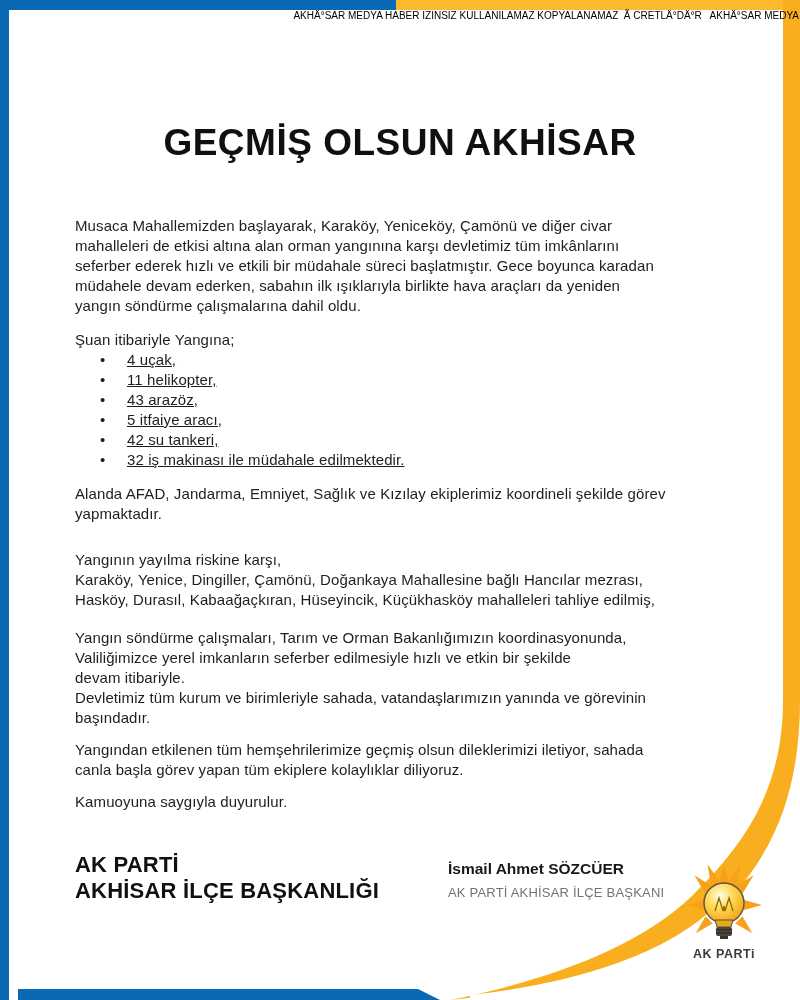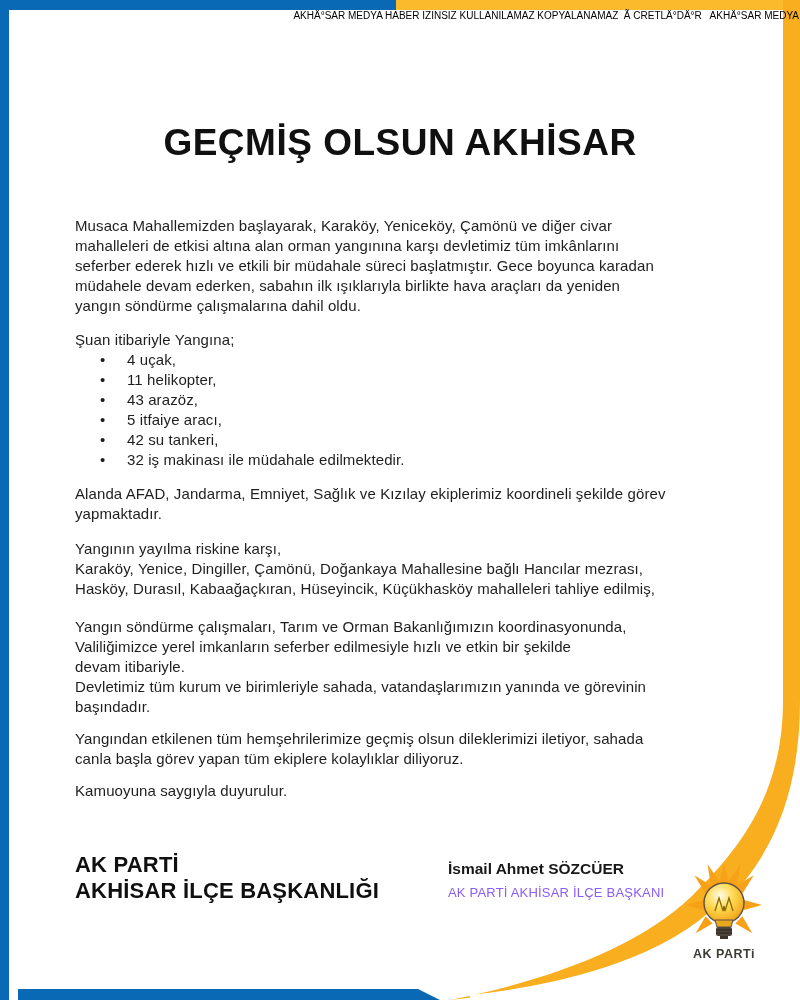--- a/index.html
+++ b/index.html
@@ -17,31 +17,31 @@
   .title {
     position:absolute; top:122px; left:0; width:800px; text-align:center;
     font-size:37px; font-weight:800; letter-spacing:.5px; color:#101010;
   }
   .content {
     position:absolute; top:216px; left:75px; width:655px;
     font-size:15px; line-height:20px; letter-spacing:.1px;
   }
   .para div { white-space:nowrap; }
   ul.status { margin:0; padding:0; list-style:none; }
-  ul.status li { position:relative; padding-left:52px; white-space:nowrap; }
+  ul.status li { position:relative; padding-left:52px; white-space:nowrap;text-decoration:underline; }
   ul.status li::before {
     content:"\2022"; position:absolute; left:25px; top:0; font-size:15px; color:#1e1e1e;
   }
   .footer-org {
     position:absolute; left:75px; top:852px; font-size:22px; font-weight:bold;
     line-height:26px; color:#101010; letter-spacing:.2px;
   }
   .footer-sign { position:absolute; left:448px; top:860px; }
   .sign-name { font-size:15.5px; font-weight:bold; color:#181818; }
-  .sign-title { margin-top:7px; font-size:13px; color:#8b5cf6; letter-spacing:.2px; }
+  .sign-title { margin-top:7px; font-size:13px; color:#737373; letter-spacing:.2px; }
 </style>
 </head>
 <body>
 
 <div class="page">
 
   <svg class="frame" viewBox="0 0 800 1000" aria-hidden="true">
     <defs>
       <radialGradient id="bulbGrad" cx="40%" cy="32%" r="75%">
         <stop offset="0%" stop-color="#fffce8"></stop>
@@ -115,21 +115,21 @@
         <li>42 su tankeri,</li>
         <li>32 iş makinası ile müdahale edilmektedir.</li>
       </ul>
 
     <div class="para" style="margin-top:14px">
 
     <div>Alanda AFAD, Jandarma, Emniyet, Sağlık ve Kızılay ekiplerimiz koordineli şekilde görev</div>
         <div>yapmaktadır.</div>
       </div>
 
-    <div class="para" style="margin-top:15px">
+    <div class="para" style="margin-top:26px">
 
     <div>Yangının yayılma riskine karşı,</div>
         <div>Karaköy, Yenice, Dingiller, Çamönü, Doğankaya Mahallesine bağlı Hancılar mezrası,</div>
         <div>Hasköy, Durasıl, Kabaağaçkıran, Hüseyincik, Küçükhasköy mahalleleri tahliye edilmiş,</div>
       </div>
 
     <div class="para" style="margin-top:18px">
 
     <div>Yangın söndürme çalışmaları, Tarım ve Orman Bakanlığımızın koordinasyonunda,</div>
         <div>Valiliğimizce yerel imkanların seferber edilmesiyle hızlı ve etkin bir şekilde</div>

